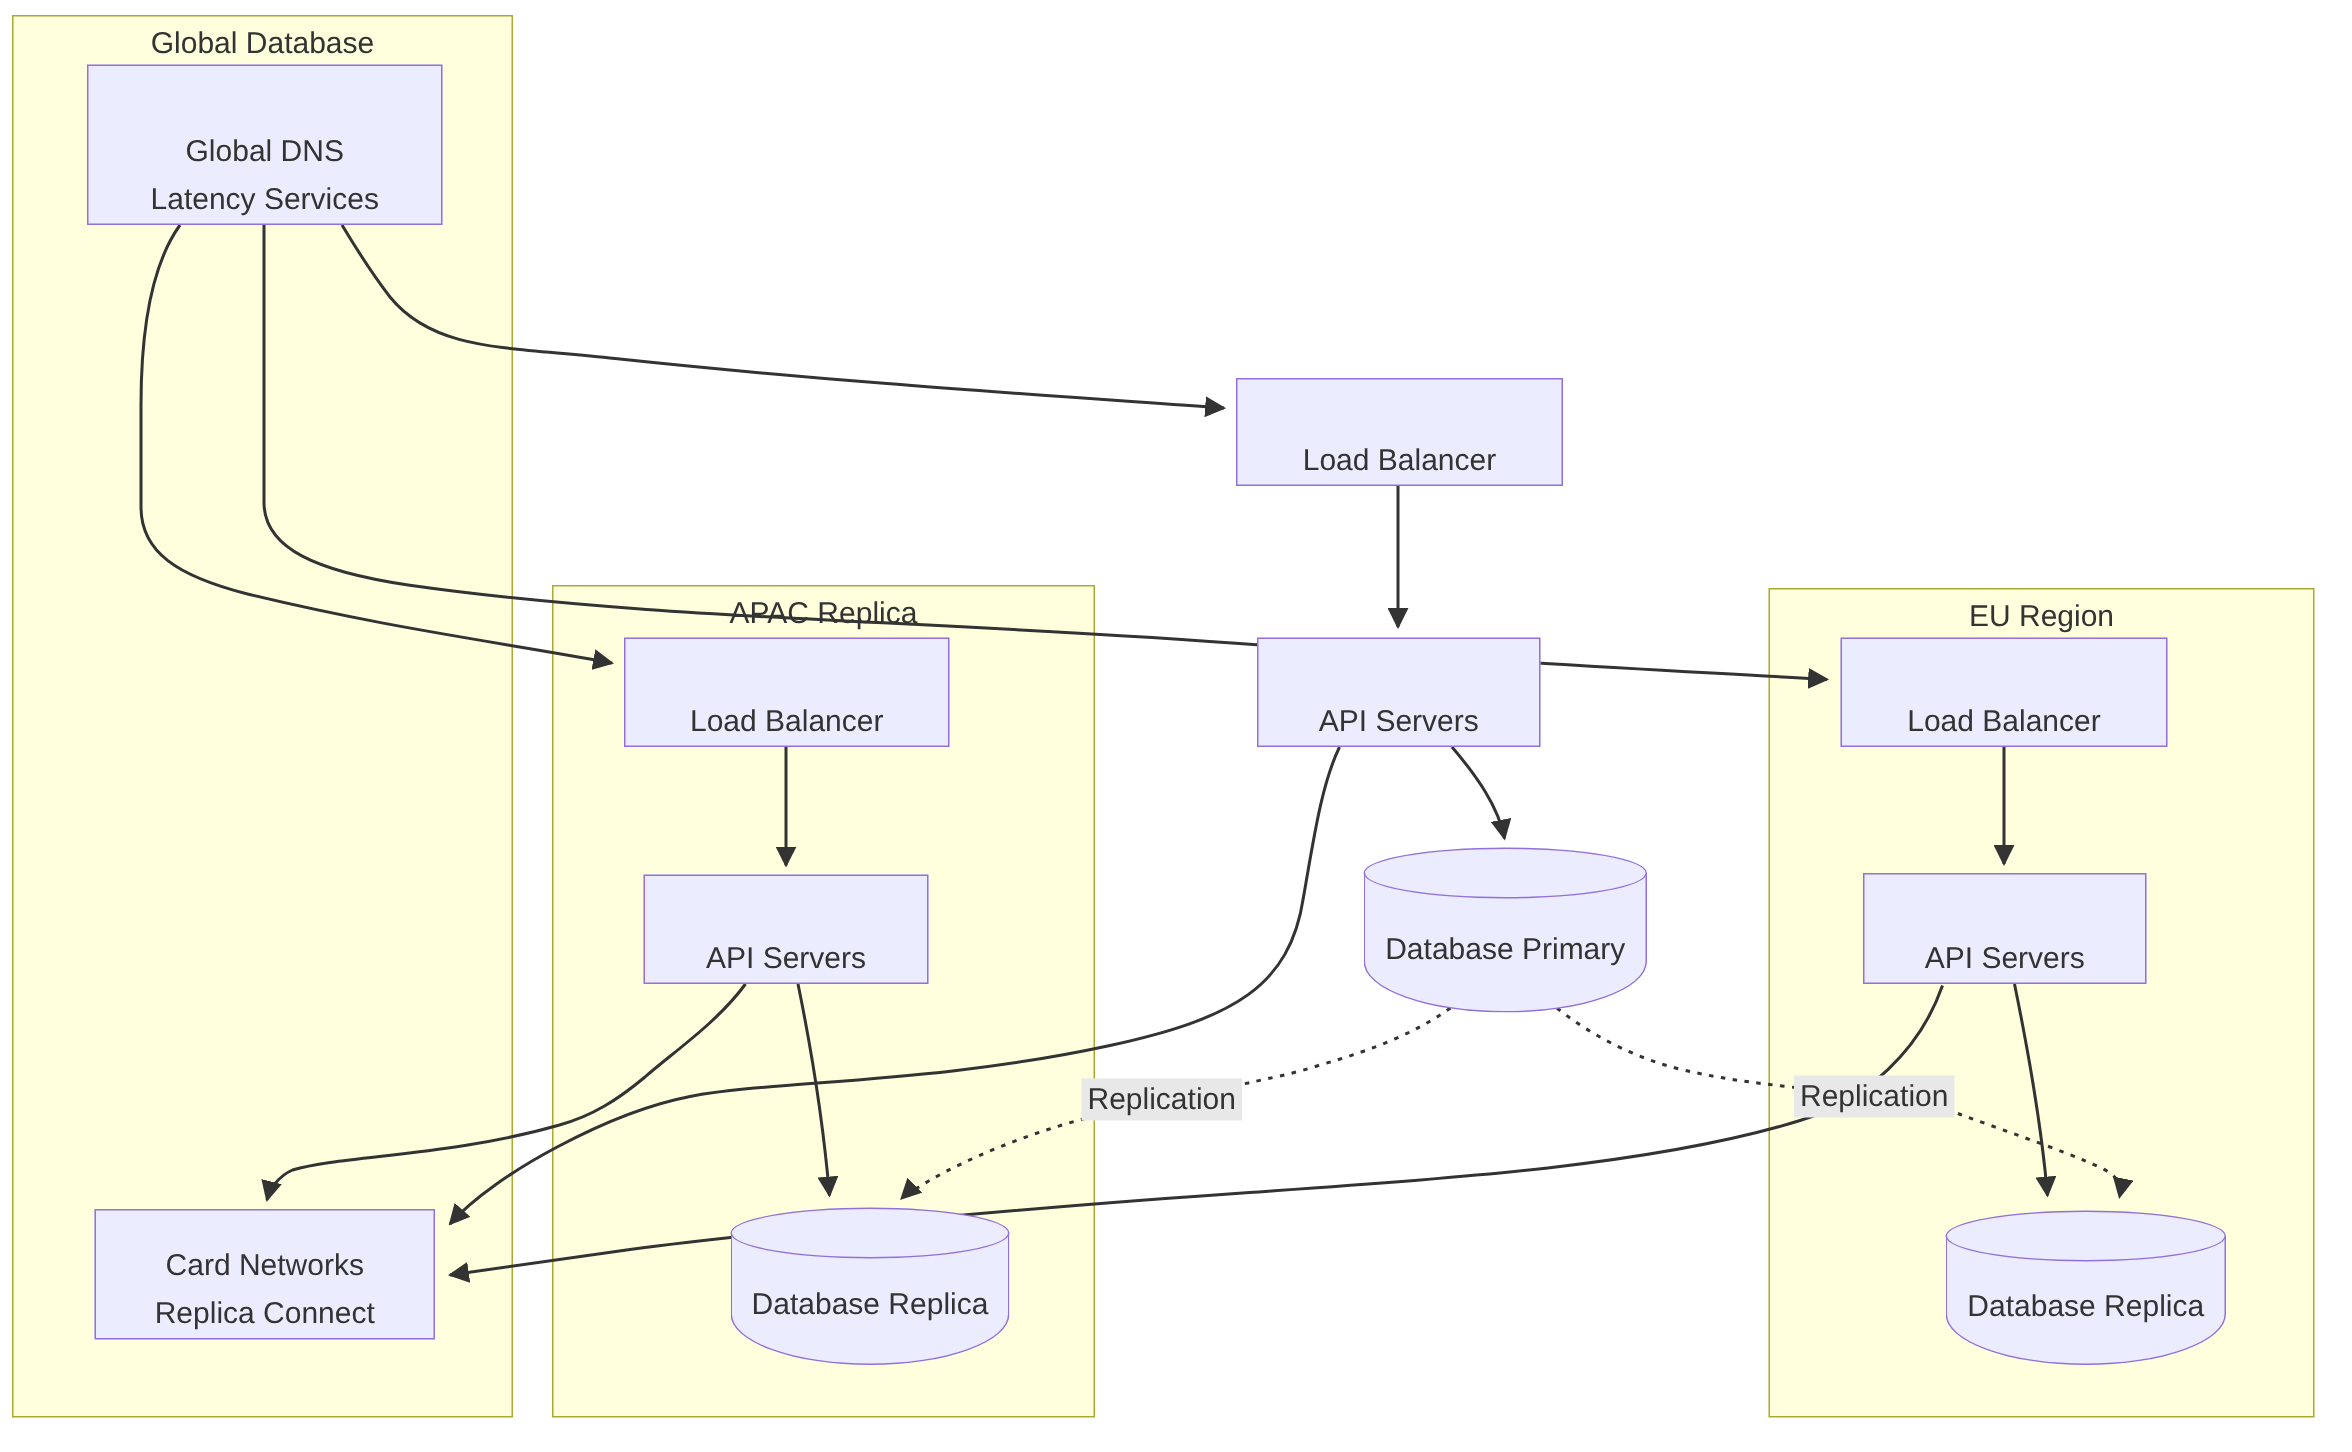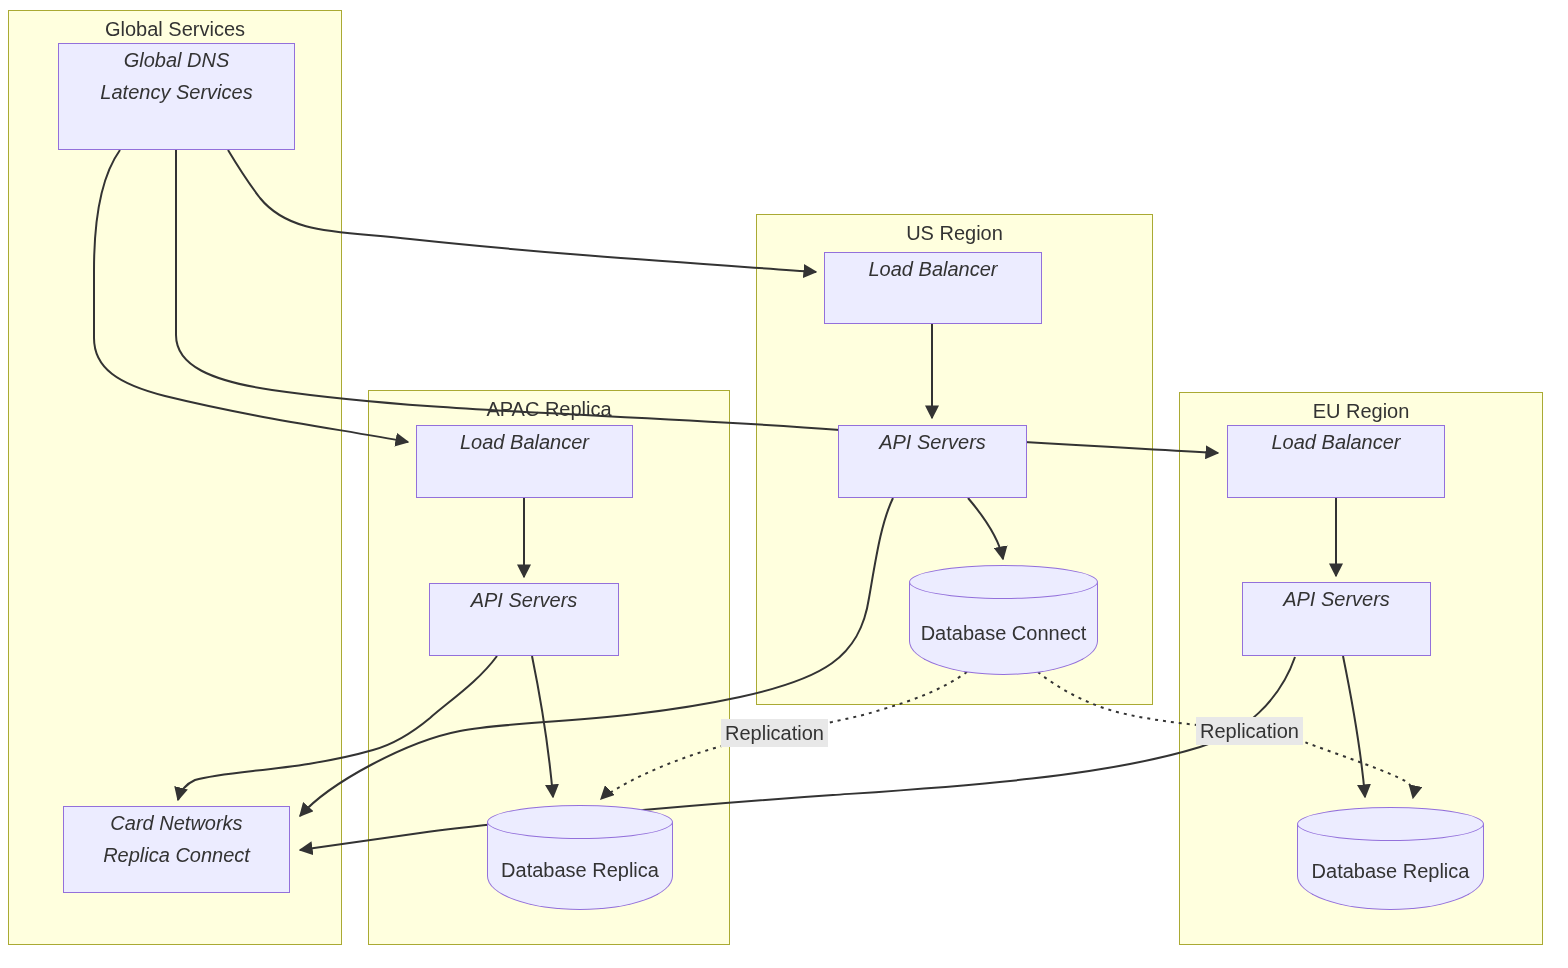--- a/index.html
+++ b/index.html
@@ -40,26 +40,25 @@
   .edge { fill: none; stroke: #333333; stroke-width: 2px; }
   .edge.dashed { stroke-dasharray: 3,5; }
   .node {
     position: absolute;
     background: #ececff;
     border: 1.4px solid #9370db;
     box-sizing: border-box;
     display: flex;
     flex-direction: column;
     align-items: center;
-    justify-content: flex-start;
+    justify-content: flex-end;
     text-align: center;
     font-size: 20px;
     line-height: 32px;
     z-index: 2;
-    font-style: italic;
   }
   .cylinder { position: absolute; z-index: 2; }
   .cyl-top {
     position: absolute;
     left: 0; right: 0; top: 0;
     height: 34px;
     border-radius: 50%;
     background: #ececff;
     border: 1.4px solid #9370db;
     box-sizing: border-box;
@@ -97,30 +96,27 @@
     color: #333333;
     white-space: nowrap;
   }
 </style>
 </head>
 <body>
 
 <div class="stage">
 
   <div class="region" style="left:8px; top:10px; width:334px; height:935px;">
-    <div class="region-title">Global Services</div>
+    <div class="region-title">Global Database</div>
   </div>
 
   <div class="region" style="left:368px; top:390px; width:362px; height:555px;">
     <div class="region-title">APAC Replica</div>
   </div>
 
-  <div class="region" style="left:756px; top:214px; width:397px; height:491px;">
-    <div class="region-title">US Region</div>
-  </div>
 
   <div class="region" style="left:1179px; top:392px; width:364px; height:553px;">
     <div class="region-title">EU Region</div>
   </div>
 
   <svg class="edges-layer" viewBox="0 0 1568 968" xmlns="http://www.w3.org/2000/svg">
     <defs>
       <marker id="arrow" viewBox="0 0 10 10" refX="9" refY="5" markerWidth="7" markerHeight="7" orient="auto">
         <path d="M0,0 L10,5 L0,10 z" fill="#333333"></path>
       </marker>
@@ -171,21 +167,21 @@
     <span>Load Balancer</span>
   </div>
 
   <div class="node" style="left:1242px; top:582px; width:189px; height:74px;">
     <span>API Servers</span>
   </div>
 
   <div class="cylinder" style="left:909px; top:565px; width:189px; height:110px;">
     <div class="cyl-body"></div>
     <div class="cyl-top"></div>
-    <div class="cyl-label">Database Connect</div>
+    <div class="cyl-label">Database Primary</div>
   </div>
 
   <div class="cylinder" style="left:487px; top:805px; width:186px; height:105px;">
     <div class="cyl-body"></div>
     <div class="cyl-top"></div>
     <div class="cyl-label">Database Replica</div>
   </div>
 
   <div class="cylinder" style="left:1297px; top:807px; width:187px; height:103px;">
     <div class="cyl-body"></div>

